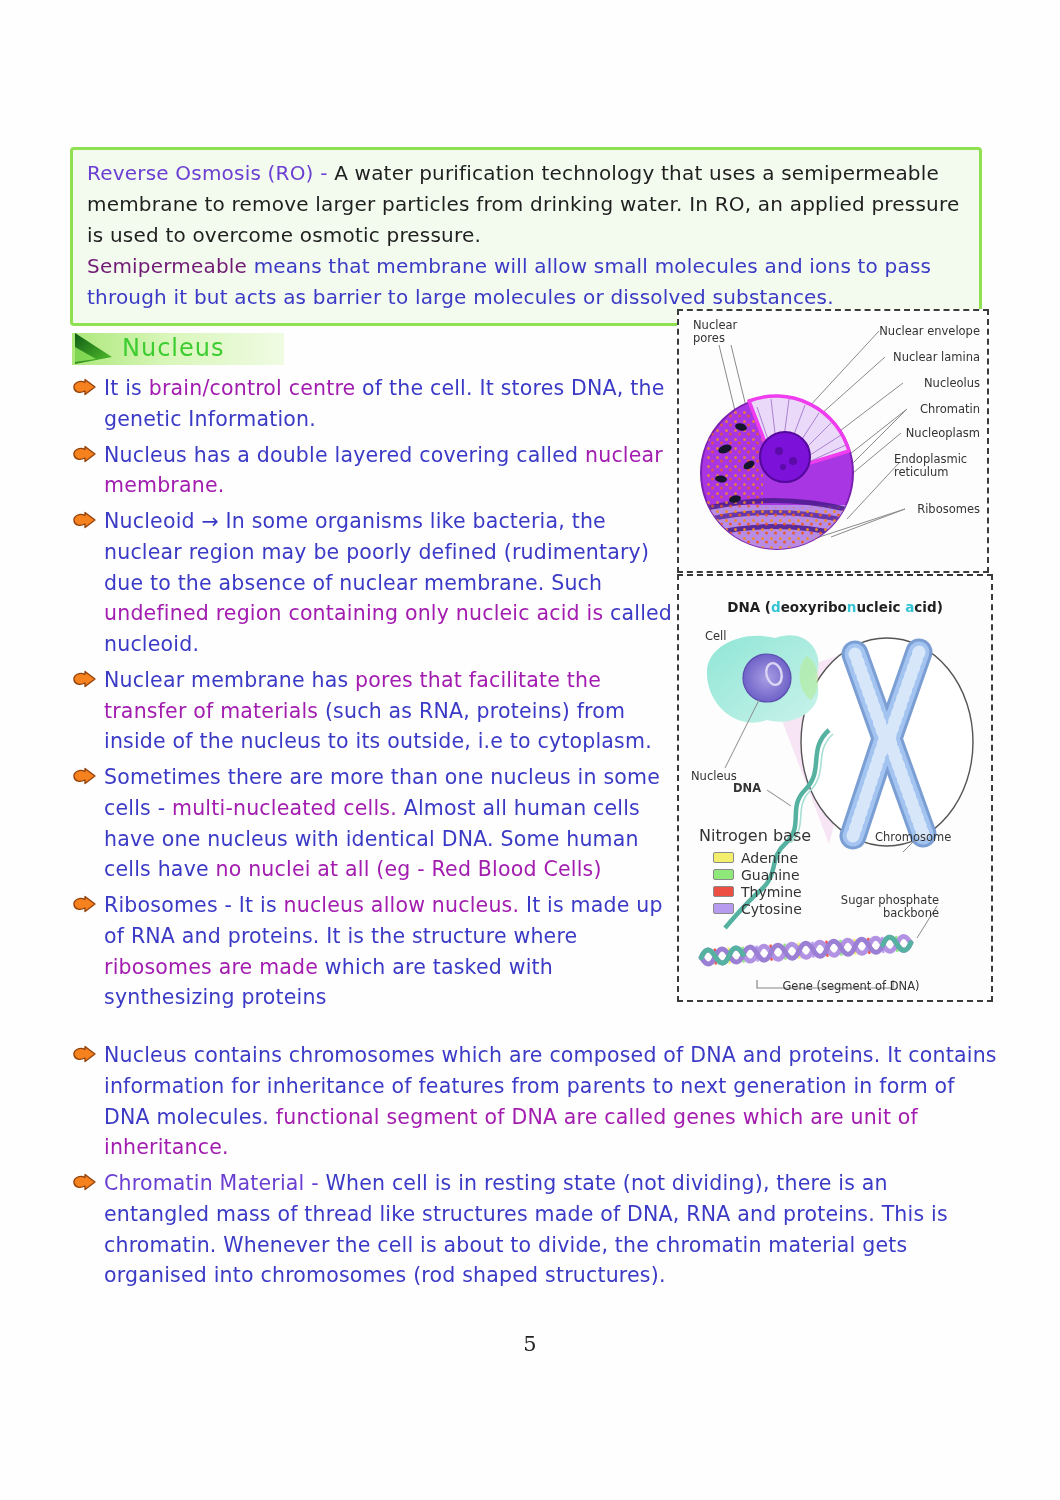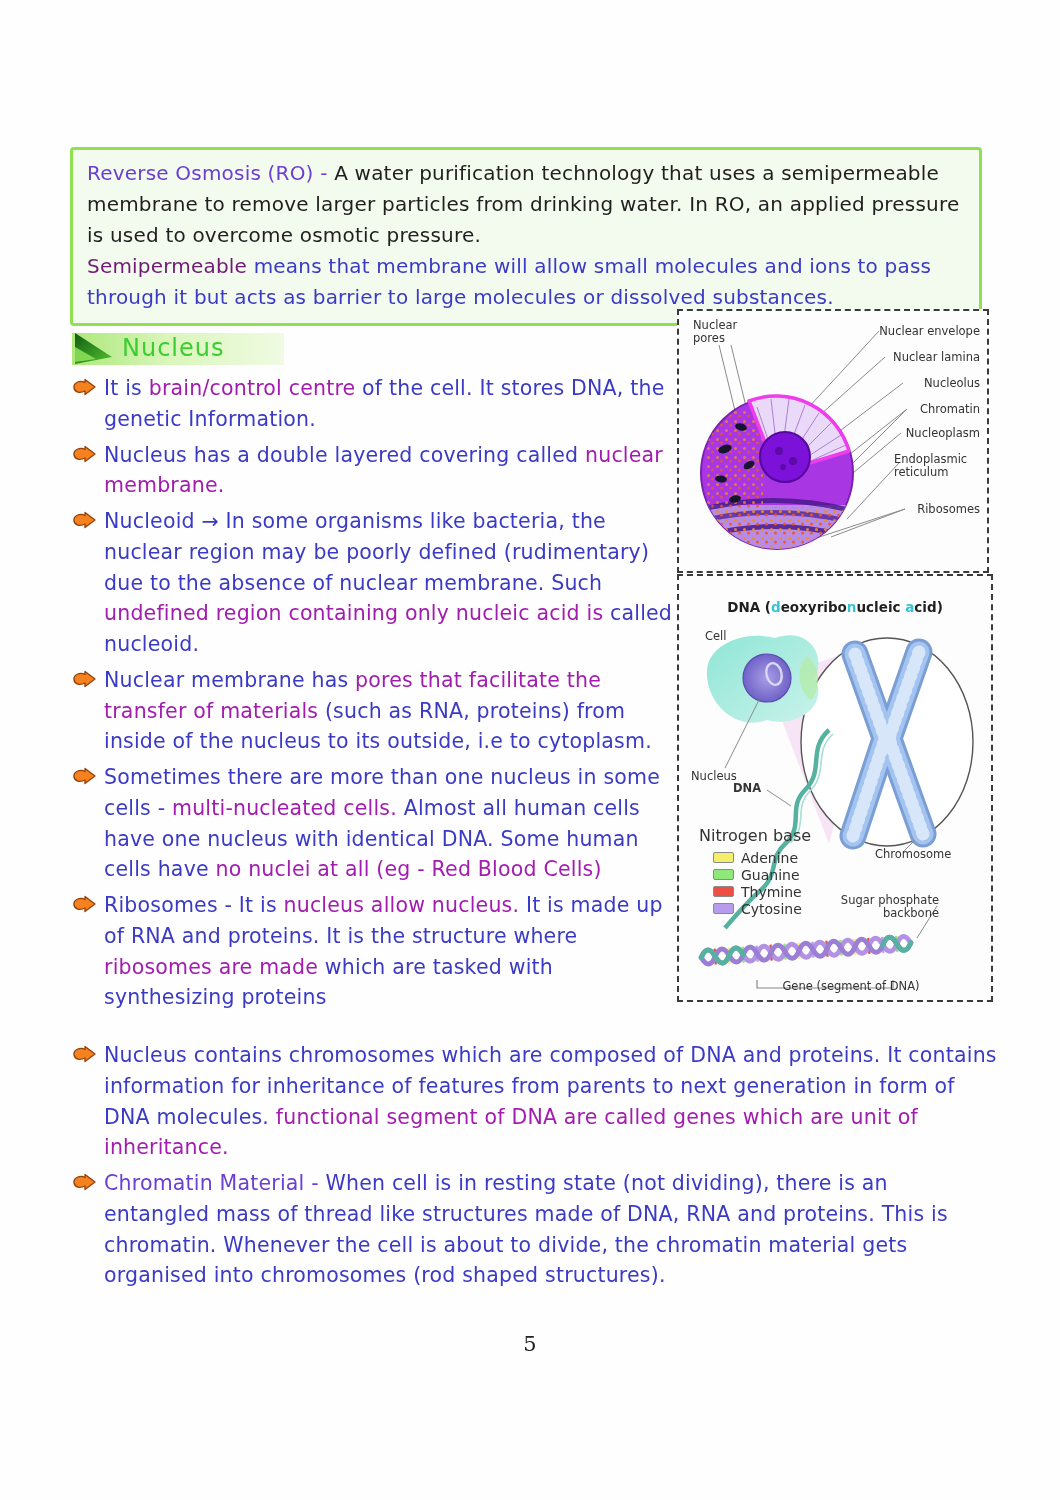--- a/index.html
+++ b/index.html
@@ -40,21 +40,21 @@
   .lbl{position:absolute;font-size:11.5px;color:#333;line-height:1.12;}
   .lbl.r{right:7px;}
   .lp{left:14px;top:8px;width:58px;text-align:left;}
   .l-env{top:14px}.l-lam{top:40px}.l-nuc{top:66px}.l-chr{top:92px}
   .l-npl{top:116px}.l-er{top:142px;width:86px}.l-rib{top:192px}
 
   .dna-title{position:absolute;left:0;top:23px;width:100%;text-align:center;
              font-size:13.5px;font-weight:bold;color:#111;}
   .dna-svg{position:absolute;left:0;top:26px;}
   .l-cell{left:26px;top:54px}.l-nucleus{left:12px;top:194px}
-  .l-dna{left:54px;top:206px;font-weight:bold}.l-chrom{left:196px;top:272px}
+  .l-dna{left:54px;top:206px;font-weight:bold}.l-chrom{left:196px;top:255px}
   .l-backbone{left:148px;top:318px;width:112px;text-align:right}
   .l-gene{left:16px;bottom:7px;width:100%;text-align:center}
   .legend{position:absolute;left:20px;top:250px;}
   .legend-title{font-size:16px;color:#333;margin-bottom:4px;}
   .legend-row{display:flex;align-items:center;height:17px;margin-left:14px;}
   .legend-swatch{display:inline-block;width:19px;height:9px;border:1px solid #8a8a8a;
                  border-radius:2px;margin-right:7px;}
   .legend-label{font-size:14px;color:#333;}
 
   .pagenum{position:absolute;left:0;top:1332px;width:1060px;text-align:center;

